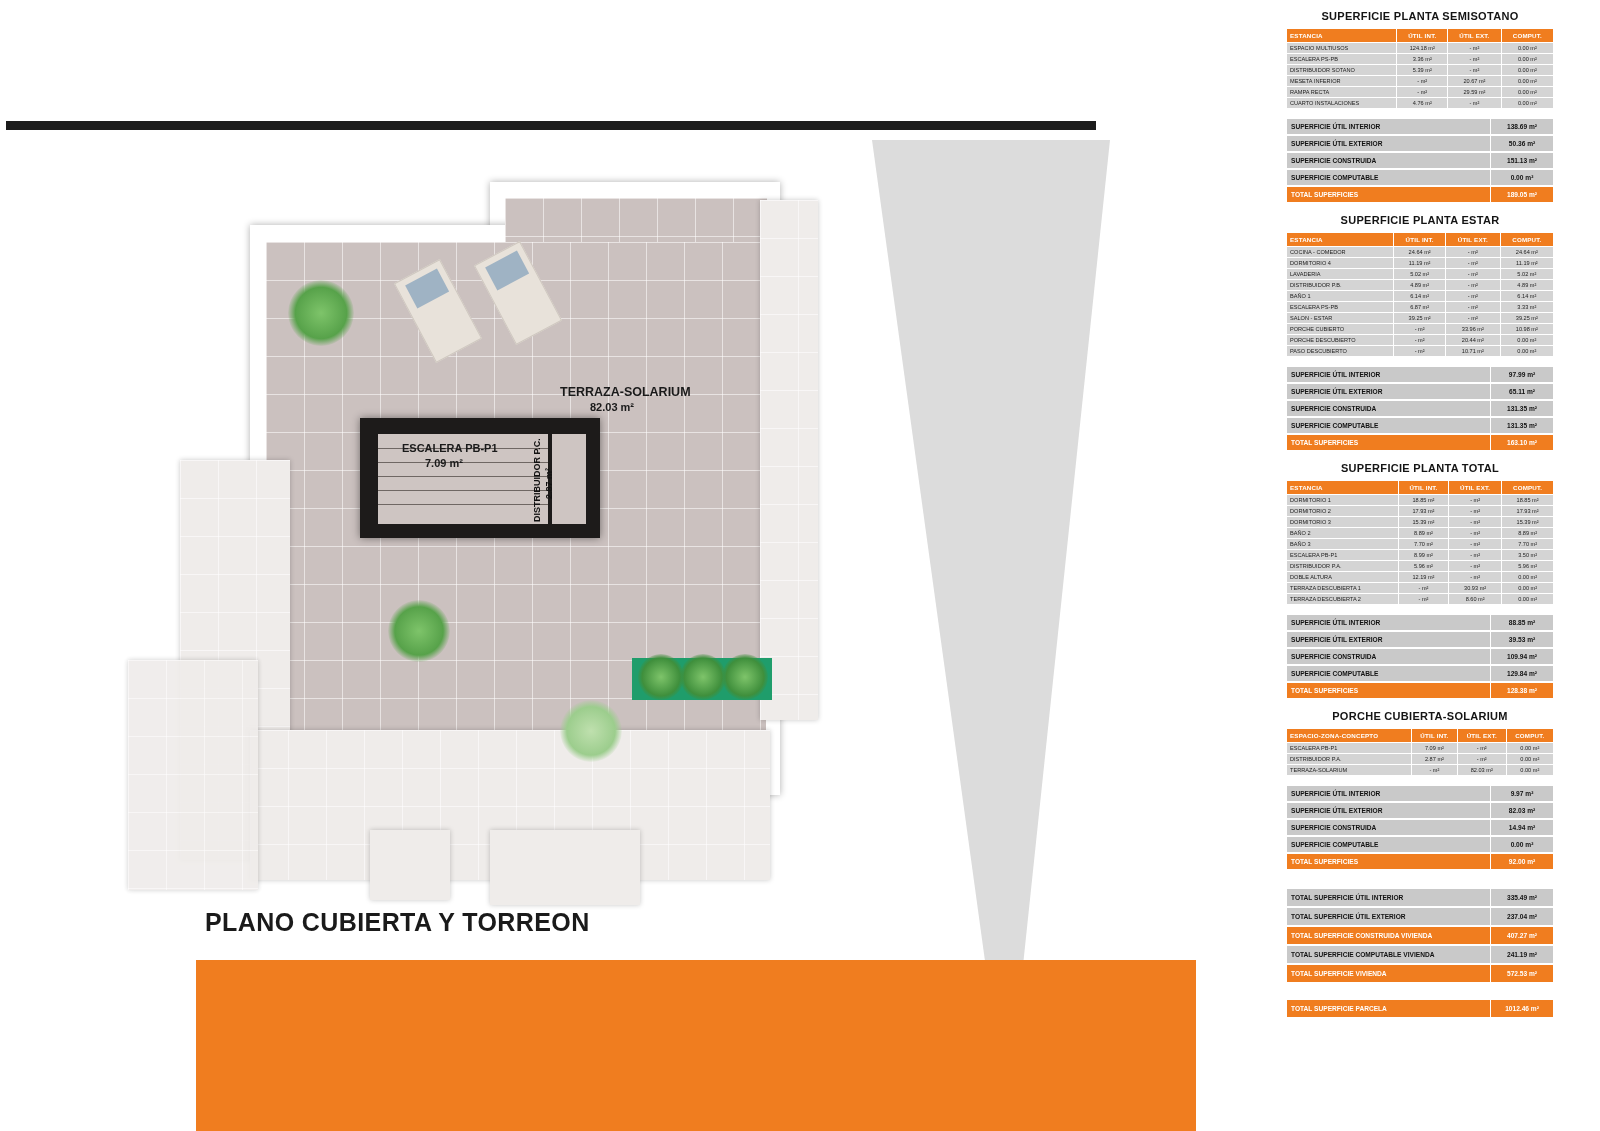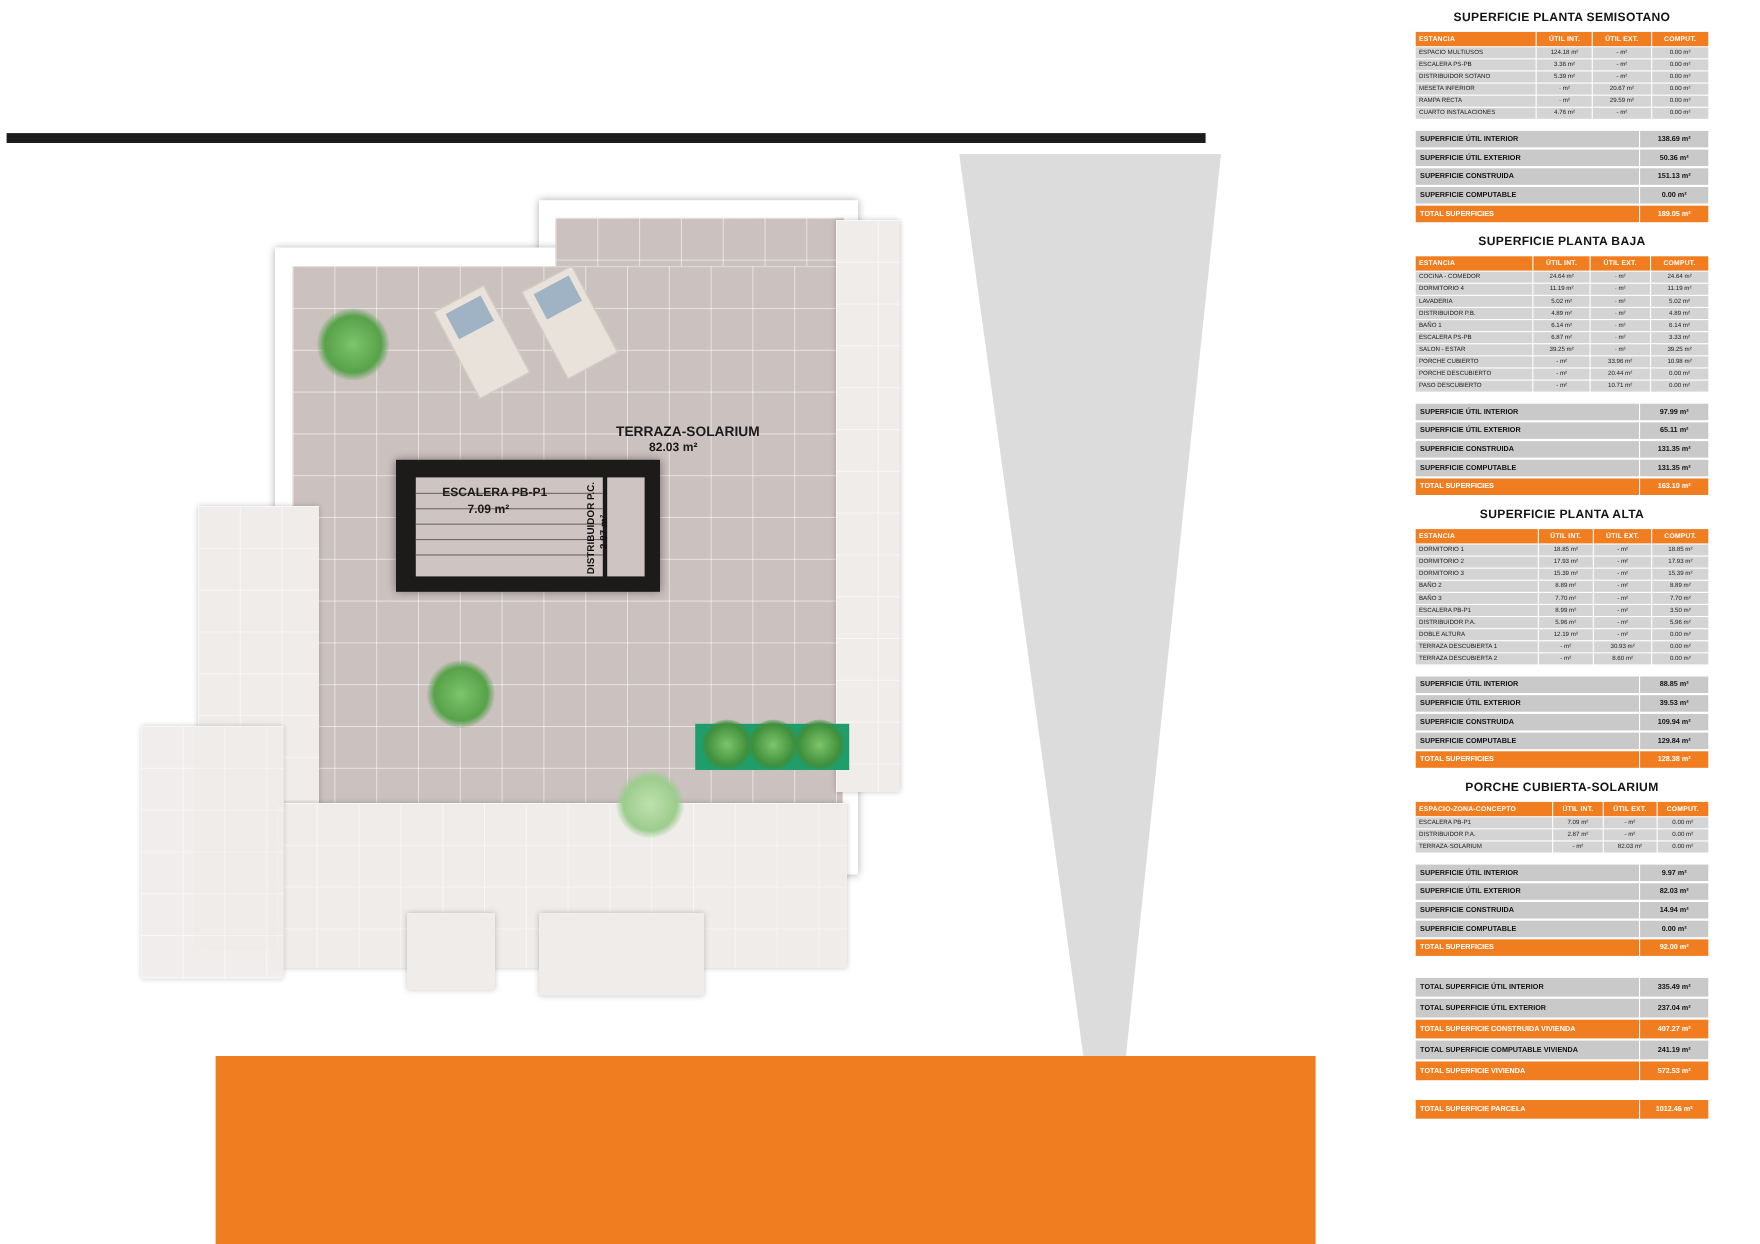--- a/index.html
+++ b/index.html
@@ -136,20 +136,21 @@
     <div class="lbl" style="left:440px; top:215px; font-size:12.5px;">TERRAZA-SOLARIUM</div>
     <div class="lbl" style="left:470px; top:231px; font-size:11px;">82.03 m²</div>
 
     <div class="lbl small" style="left:282px; top:272px;">ESCALERA PB-P1</div>
     <div class="lbl small" style="left:305px; top:287px;">7.09 m²</div>
 
     <div class="vlabel" style="left:412px; top:262px; height:96px;">DISTRIBUIDOR P.C.</div>
     <div class="vlabel" style="left:424px; top:278px; height:70px;">2.87 m²</div>
   </div>
 
+  <div id="plan-title">PLANO CUBIERTA Y TORREON</div>
 
   <div id="footer-banner">
     
 
     
   </div>
 </div>
 
 <div id="tables">
   <div id="tables-host">
@@ -222,21 +223,21 @@
               <td class="num">0.00 m²</td>
             </tr>
             <tr class="total">
               <td>TOTAL SUPERFICIES</td>
               <td class="num">189.05 m²</td>
             </tr>
           </tbody>
         </table>
       </div>
       <div class="block">
-        <div class="tbl-title">SUPERFICIE PLANTA BAJA</div>
+        <div class="tbl-title">SUPERFICIE PLANTA ESTAR</div>
         <table class="sched">
           <thead>
             <tr>
               <th>ESTANCIA</th>
               <th class="num">ÚTIL INT.</th>
               <th class="num">ÚTIL EXT.</th>
               <th class="num">COMPUT.</th>
             </tr>
           </thead>
           <tbody>
@@ -321,21 +322,21 @@
               <td class="num">131.35 m²</td>
             </tr>
             <tr class="total">
               <td>TOTAL SUPERFICIES</td>
               <td class="num">163.10 m²</td>
             </tr>
           </tbody>
         </table>
       </div>
       <div class="block">
-        <div class="tbl-title">SUPERFICIE PLANTA ALTA</div>
+        <div class="tbl-title">SUPERFICIE PLANTA TOTAL</div>
         <table class="sched">
           <thead>
             <tr>
               <th>ESTANCIA</th>
               <th class="num">ÚTIL INT.</th>
               <th class="num">ÚTIL EXT.</th>
               <th class="num">COMPUT.</th>
             </tr>
           </thead>
           <tbody>

